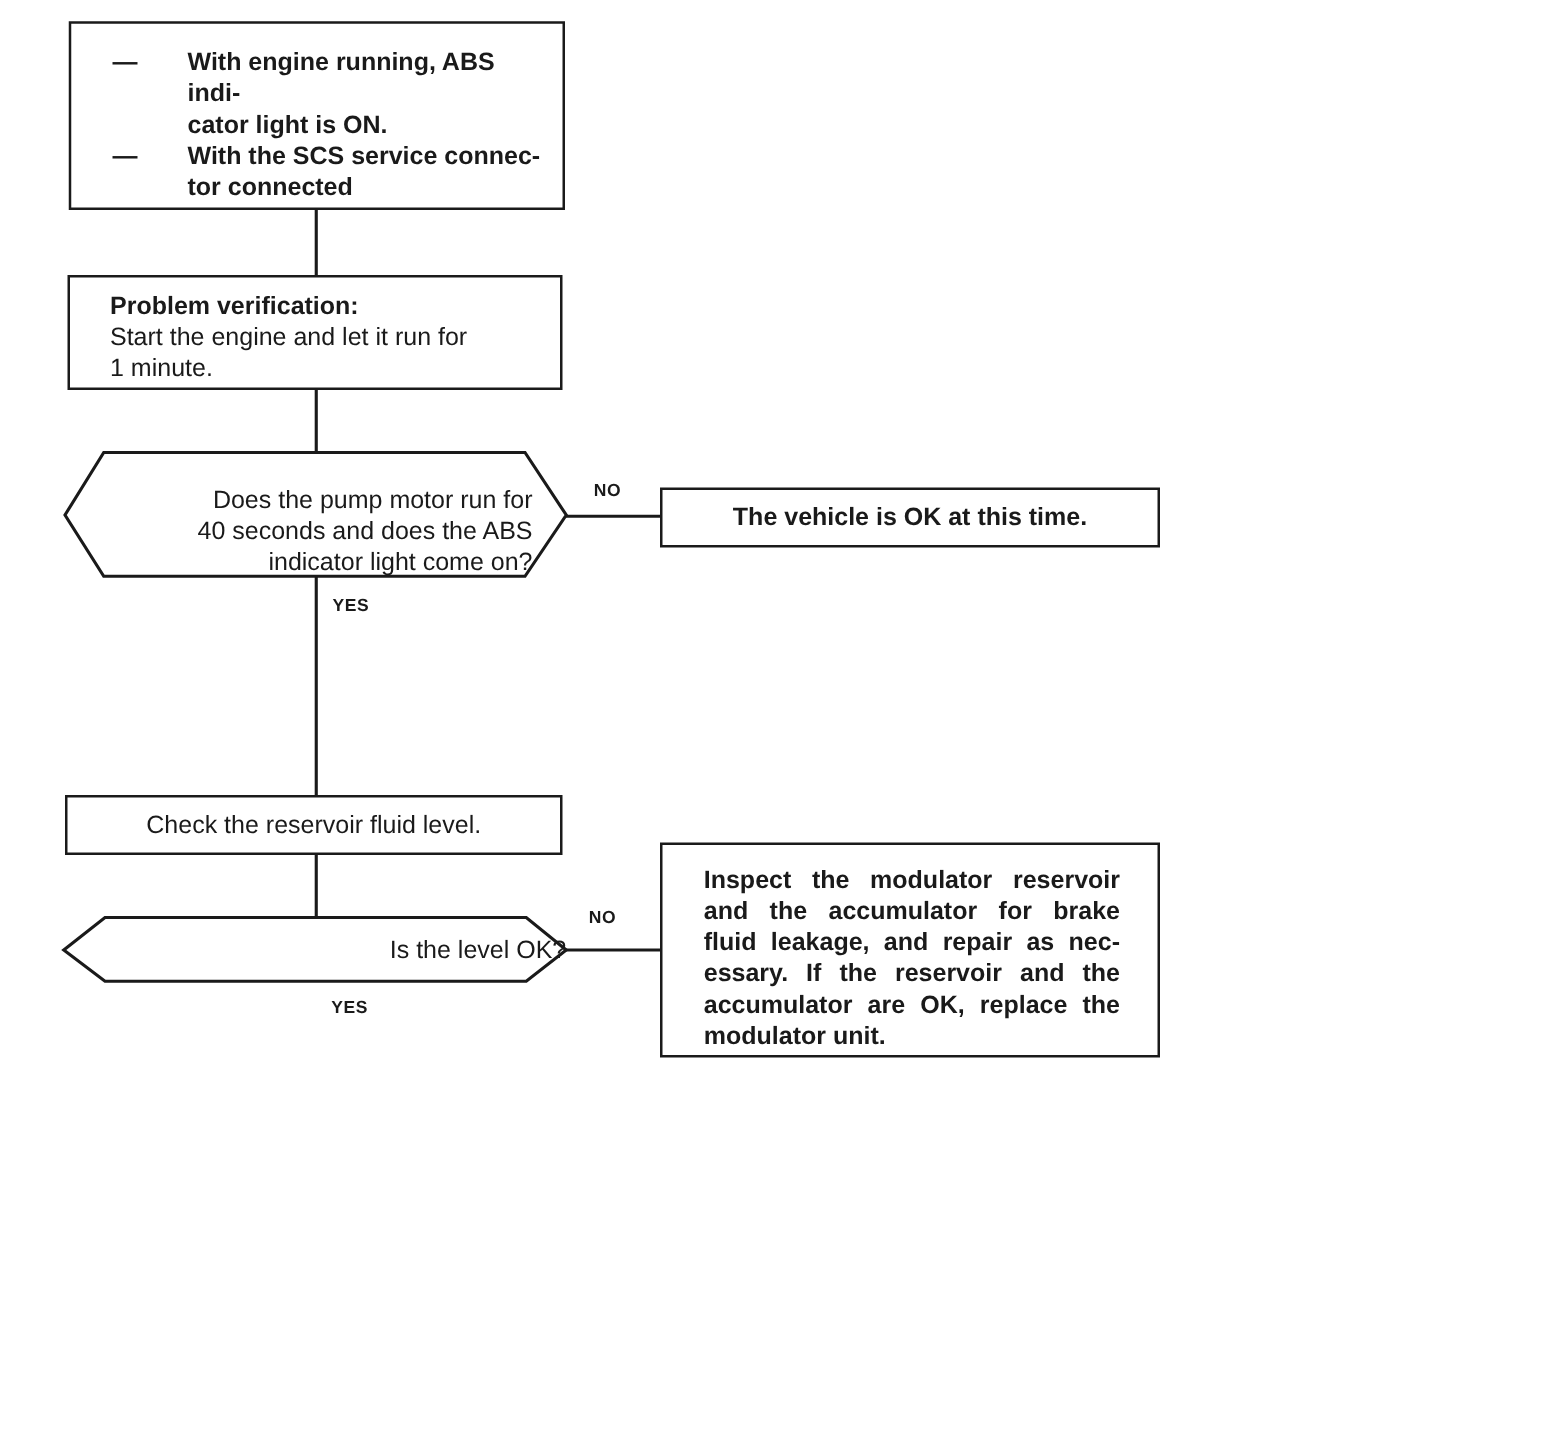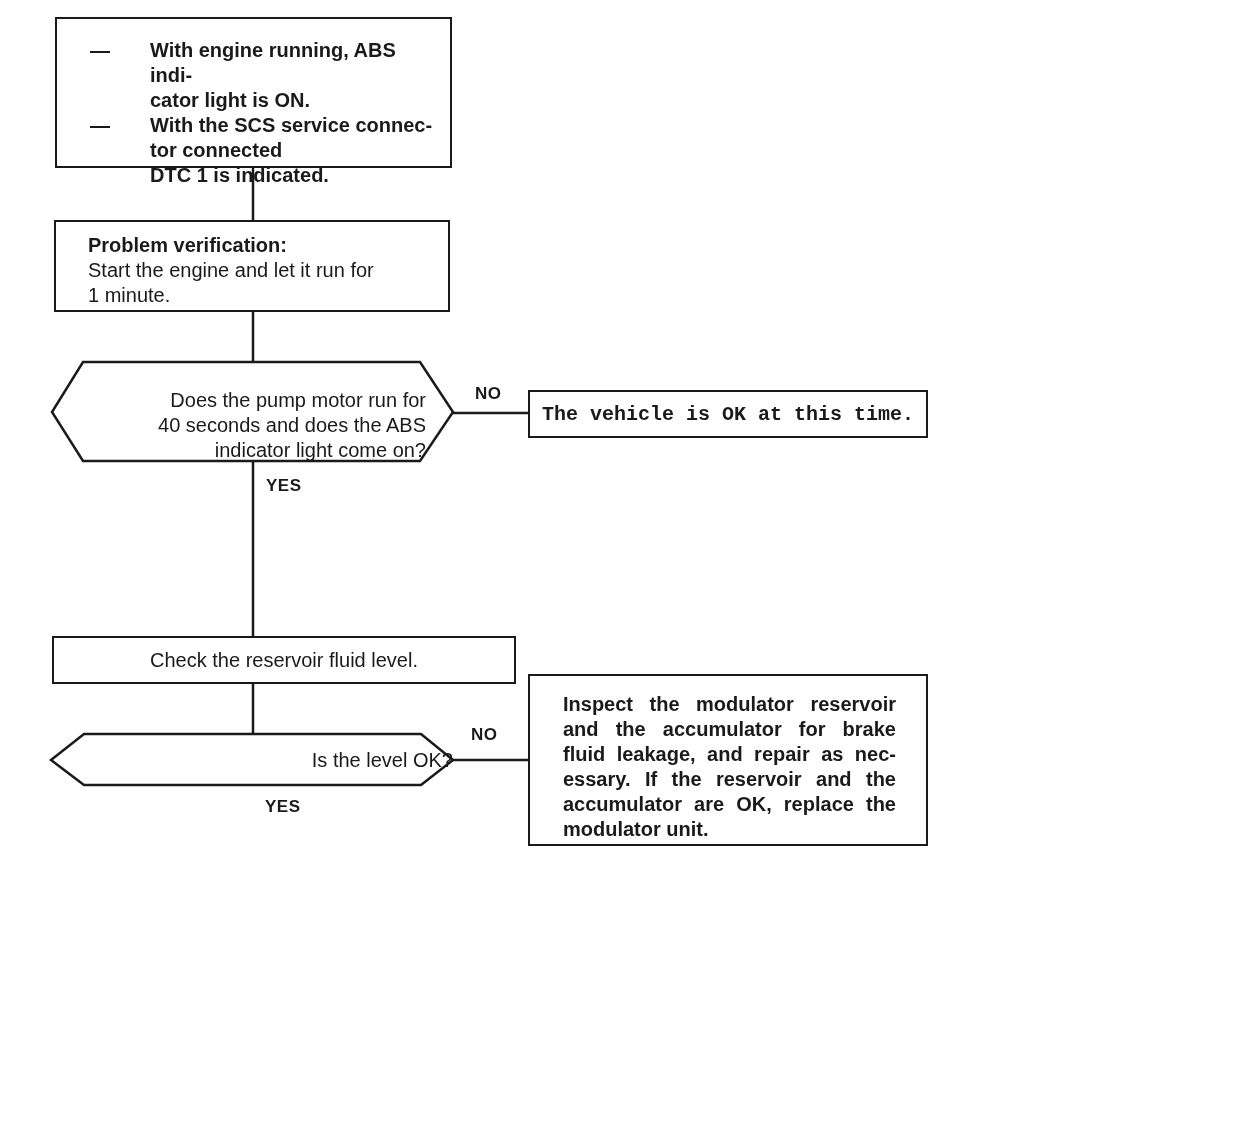--- a/index.html
+++ b/index.html
@@ -49,24 +49,23 @@
   .dash-marker { width: 33px; flex: 0 0 33px; }
   .dash-lines { flex: 1; margin-left: 27px; }
   .box-verify {
     left: 54px; top: 220px; width: 396px; height: 92px;
     padding: 11px 8px 0 32px;
   }
   .box-vehicle-ok {
     left: 528px; top: 390px; width: 400px; height: 48px;
     display: flex; align-items: center; justify-content: center;
     font-weight: bold;
-    font-family: Liberation Mono, monospace;
   }
   .box-check {
-    left: 52px; top: 636px; width: 464px; height: 48px;
+    left: 52px; top: 636px; width: 398px; height: 48px;
     display: flex; align-items: center; justify-content: center;
   }
   .box-inspect {
     left: 528px; top: 674px; width: 400px; height: 172px;
     padding: 16px 30px 16px 33px;
     font-weight: bold;
   }
   .jline { text-align: justify; text-align-last: justify; }
   .jline-last { text-align: left; }
   .hex-text {
@@ -76,21 +75,21 @@
   }
   .hex1-text {
     left: 96px; top: 388px; width: 330px; text-align: right;
   }
   .hex2-text {
     left: 51px; top: 748px; width: 402px;
     text-align: right;
   }
   .edge-label {
     position: absolute;
-    font-size: 17px;
+    font-size: 14px;
     font-weight: bold;
     letter-spacing: 0.5px;
   }
   .lbl-no1  { left: 475px; top: 384px; }
   .lbl-yes1 { left: 266px; top: 476px; }
   .lbl-no2  { left: 471px; top: 725px; }
   .lbl-yes2 { left: 265px; top: 797px; }
 </style>
 </head>
 <body>
@@ -114,21 +113,20 @@
       <div class="dash-lines">
         <div>With engine running, ABS indi-</div>
         <div>cator light is ON.</div>
       </div>
     </div>
     <div class="dash-item">
       <span class="dash-marker">—</span>
       <div class="dash-lines">
         <div>With the SCS service connec-</div>
         <div>tor connected</div>
-        <div>DTC 1 is indicated.</div>
       </div>
     </div>
   </div>
 
   <div class="box box-verify">
     <div class="bold">Problem verification:</div>
     <div>Start the engine and let it run for</div>
     <div>1 minute.</div>
   </div>
 

